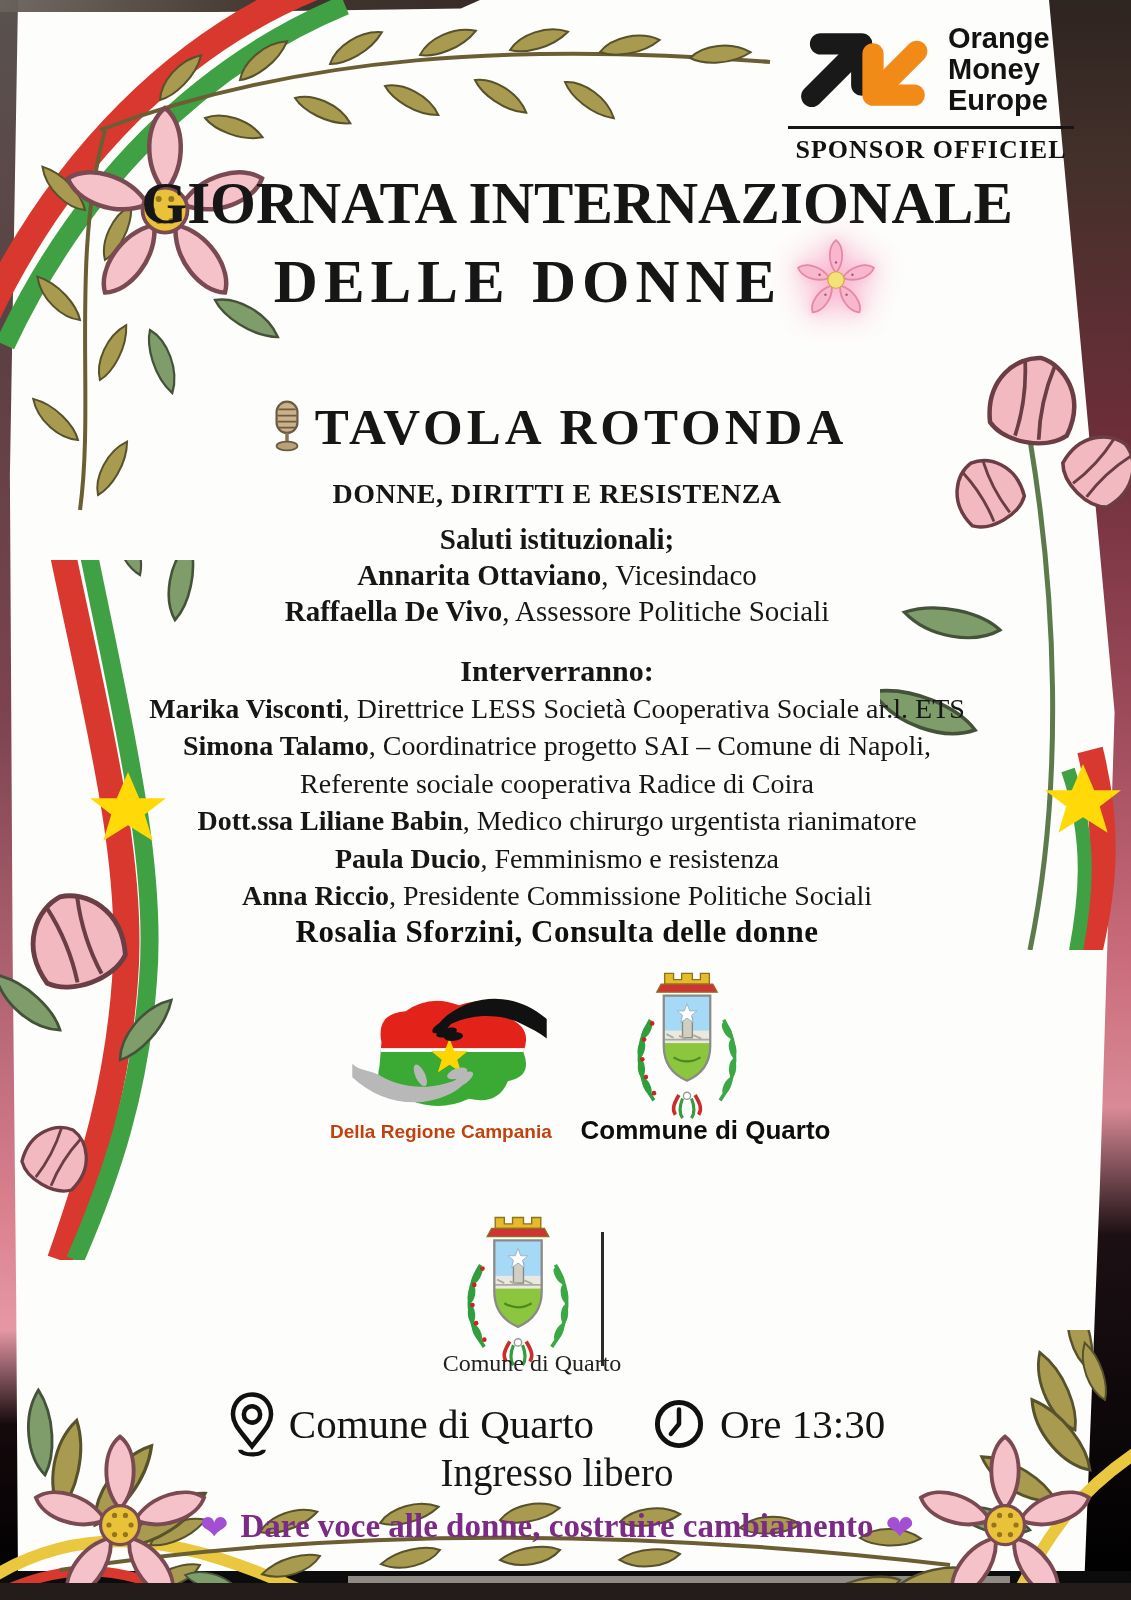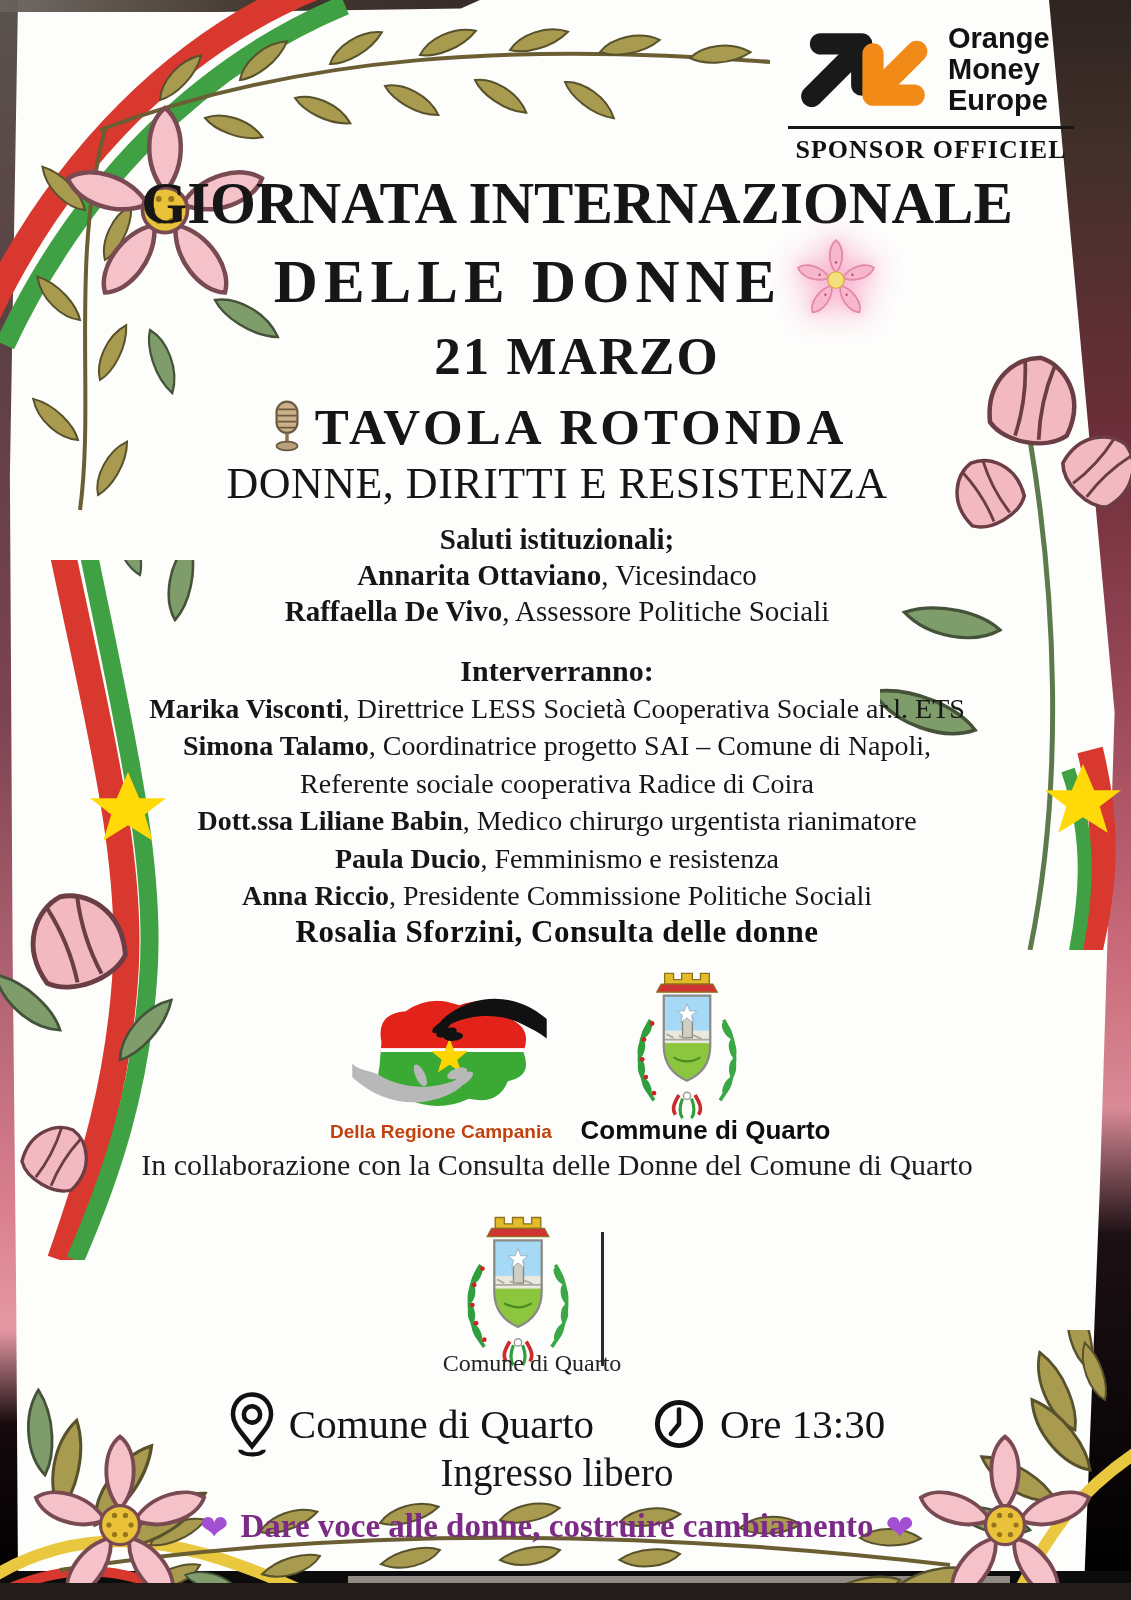--- a/index.html
+++ b/index.html
@@ -34,21 +34,21 @@
 
   
   .title-wrap { top:170px;padding-left:40px; }
   .title-l1 { font-weight:700; font-size:59px; line-height:66px; letter-spacing:0; }
   .title-l2 { font-weight:700; font-size:61px; line-height:82px; letter-spacing:6px; }
   .title-flower { vertical-align:-22px; margin-left:10px; filter:drop-shadow(0 0 16px #f7a6c6) drop-shadow(0 0 6px #fbc6da); }
   .title-date { font-weight:700; font-size:53px; line-height:64px; letter-spacing:2px; }
 
   .tavola { top:398px; font-weight:700; font-size:51px; letter-spacing:4px; }
   .tavola .mic { vertical-align:-10px; margin-right:8px; }
-  .tavola-sub { top:458px; font-weight:400; font-size:44px; letter-spacing:0.5px; }
+  .tavola-sub { top:478px; font-weight:700; font-size:28px; letter-spacing:0.5px; }
 
   .saluti { top:521px; font-size:29px; line-height:36px; }
   .saluti b { font-weight:700; }
 
   .speakers { top:652px; font-size:28px; line-height:37.5px; }
   .speakers .sp-h { font-weight:700; font-size:30px; }
   .speakers b { font-weight:700; }
   .highlight { top:914px; font-weight:700; font-size:31px; letter-spacing:0.5px; color:#101010; }
 
   .assoc-title { top:951px; left:250px; width:400px; position:absolute; z-index:3; text-align:center;
@@ -294,21 +294,20 @@
         </g>
         <circle r="14" fill="#f3e27a" stroke="#d9a43c" stroke-width="2"></circle>
         <g fill="#b4476e">
             <circle cx="0" cy="-30" r="2"></circle>
             <circle cx="28" cy="-9" r="2"></circle>
             <circle cx="18" cy="25" r="2"></circle>
             <circle cx="-18" cy="25" r="2"></circle>
             <circle cx="-28" cy="-9" r="2"></circle>
           </g>
       </svg></div>
-    <div class="title-date">21 MARZO</div>
   </div>
 
   <div class="center-block tavola">
     <svg class="mic" width="40" height="56" viewBox="0 0 46 62">
       <rect x="11" y="3" width="24" height="36" rx="12" fill="#cbb089" stroke="#6b5b43" stroke-width="2.5"></rect>
       <path d="M13,12 h20 M12,19 h22 M12,26 h22 M13,33 h20" stroke="#6b5b43" stroke-width="2"></path>
       <rect x="21" y="39" width="4" height="12" fill="#8a7355"></rect>
       <ellipse cx="23" cy="54" rx="12" ry="5" fill="#b9a07b" stroke="#6b5b43" stroke-width="2"></ellipse>
     </svg><span>TAVOLA ROTONDA</span>
   </div>
@@ -356,21 +355,20 @@
     </g>
   </svg>
 
   <svg class="crest-top" width="150" height="152" viewBox="0 0 150 170">
     <use href="#d-crest"></use>
   </svg>
 
   <div class="campania-label">Della Regione Campania</div>
   <div class="quarto-top-label">Commune di Quarto</div>
 
-  <div class="center-block collab">In collaborazione con la Consulta delle Donne del Comune di Quarto</div>
 
   <svg class="consulta-crest" width="152" height="155" viewBox="0 0 150 170">
     <use href="#d-crest"></use>
   </svg>
   <div class="consulta-divider"></div>
   <div class="consulta-caption">Comune di Quarto</div>
 
   <div class="center-block venue-row">
     <svg width="46" height="68" viewBox="0 0 50 75">
       <path d="M25,5 C12,5 4,15 4,27 C4,38 12,45 25,62 C38,45 46,38 46,27 C46,15 38,5 25,5 Z" fill="none" stroke="#111" stroke-width="5"></path>

